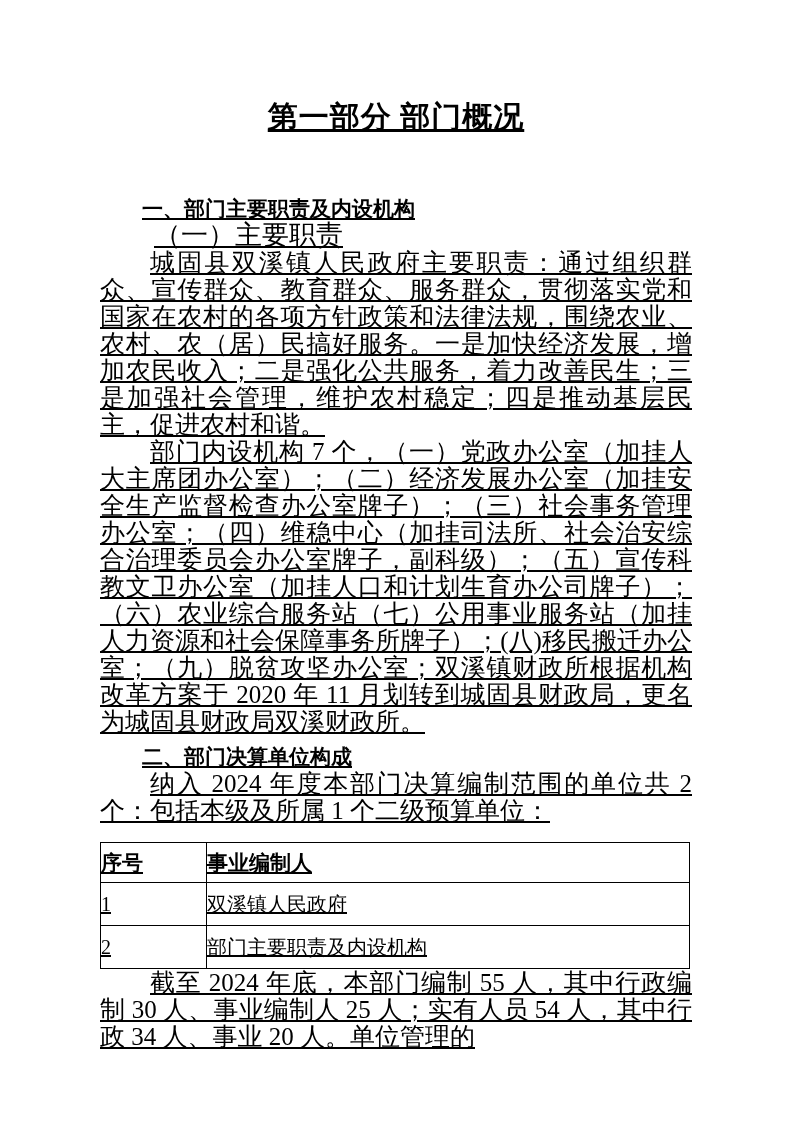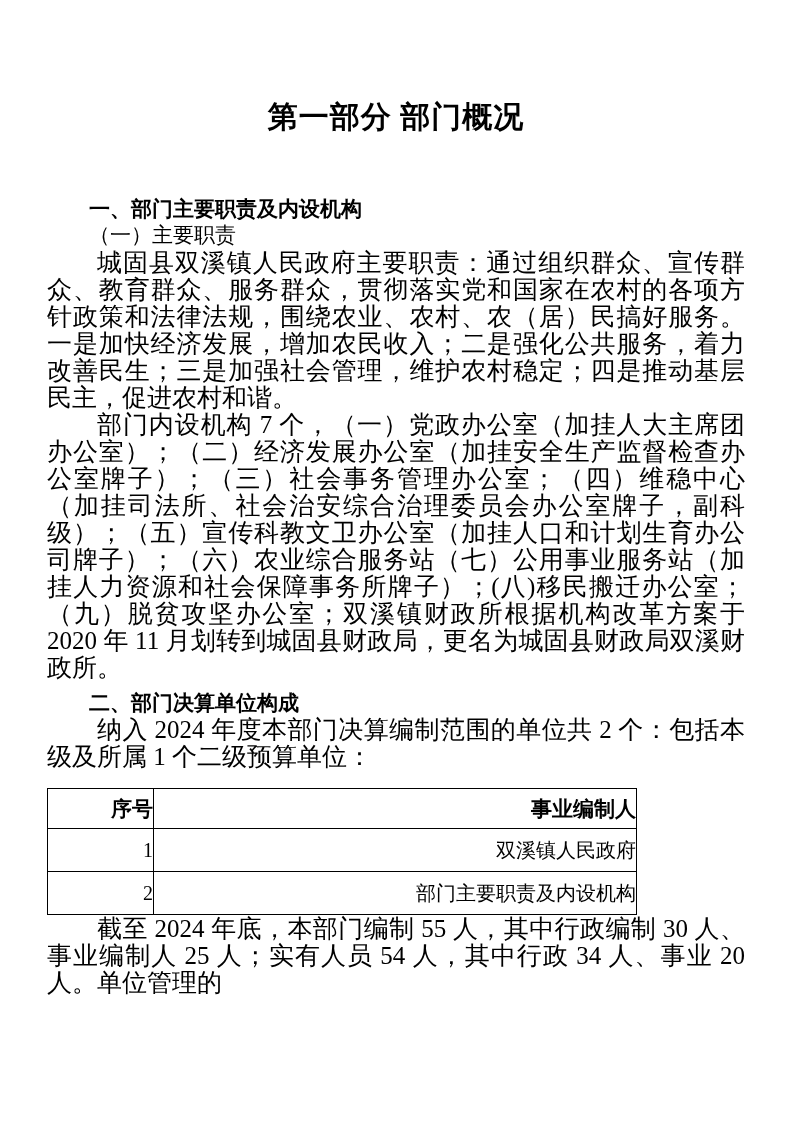--- a/index.html
+++ b/index.html
@@ -8,21 +8,22 @@
     position: relative;
     width: 792px;
     height: 1121px;
     margin: 0 auto;
     background: #ffffff;
     color: #000000;
     font-family: "Liberation Serif", "DejaVu Serif", serif;
     overflow: hidden;
   }
   .content {
-    padding: 0 47px;
+    padding: 0 100px;
+    text-decoration: underline;
   }
   .doc-title {
     margin-top: 100px;
     font-size: 30px;
     line-height: 34px;
     font-weight: bold;
     text-align: center;
     letter-spacing: 1px;
     font-family: "Liberation Serif", "DejaVu Serif", serif;
   }
@@ -34,41 +35,41 @@
   .h-bold {
     font-family: "Liberation Sans", "DejaVu Sans", sans-serif;
     font-weight: bold;
     font-size: 21px;
     line-height: 27px;
     text-indent: 2em;
   }
   .h-bold.sec2 { margin-top: 8px; }
   .h-bold.sec3 { margin-top: 39px; }
   .kai {
-    font-size: 21px;
+    font-size: 27px;
     line-height: 27px;
     text-indent: 2em;
     font-family: "Liberation Serif", "DejaVu Serif", serif;
   }
   .para {
     font-size: 25px;
     line-height: 27px;
     text-indent: 2em;
     text-align: justify;
     font-family: "Liberation Serif", "DejaVu Serif", serif;
   }
   table.units {
     margin-top: 18px;
     border-collapse: collapse;
     width: 590px;
     table-layout: fixed;
   }
   table.units th, table.units td {
     border: 1px solid #000;
-    text-align: right;
+    text-align: left;
     vertical-align: middle;
     padding: 0;
   }
   table.units col.c-seq { width: 106px; }
   table.units th {
     height: 40px;
     font-family: "Liberation Sans", "DejaVu Sans", sans-serif;
     font-weight: bold;
     font-size: 21px;
   }

